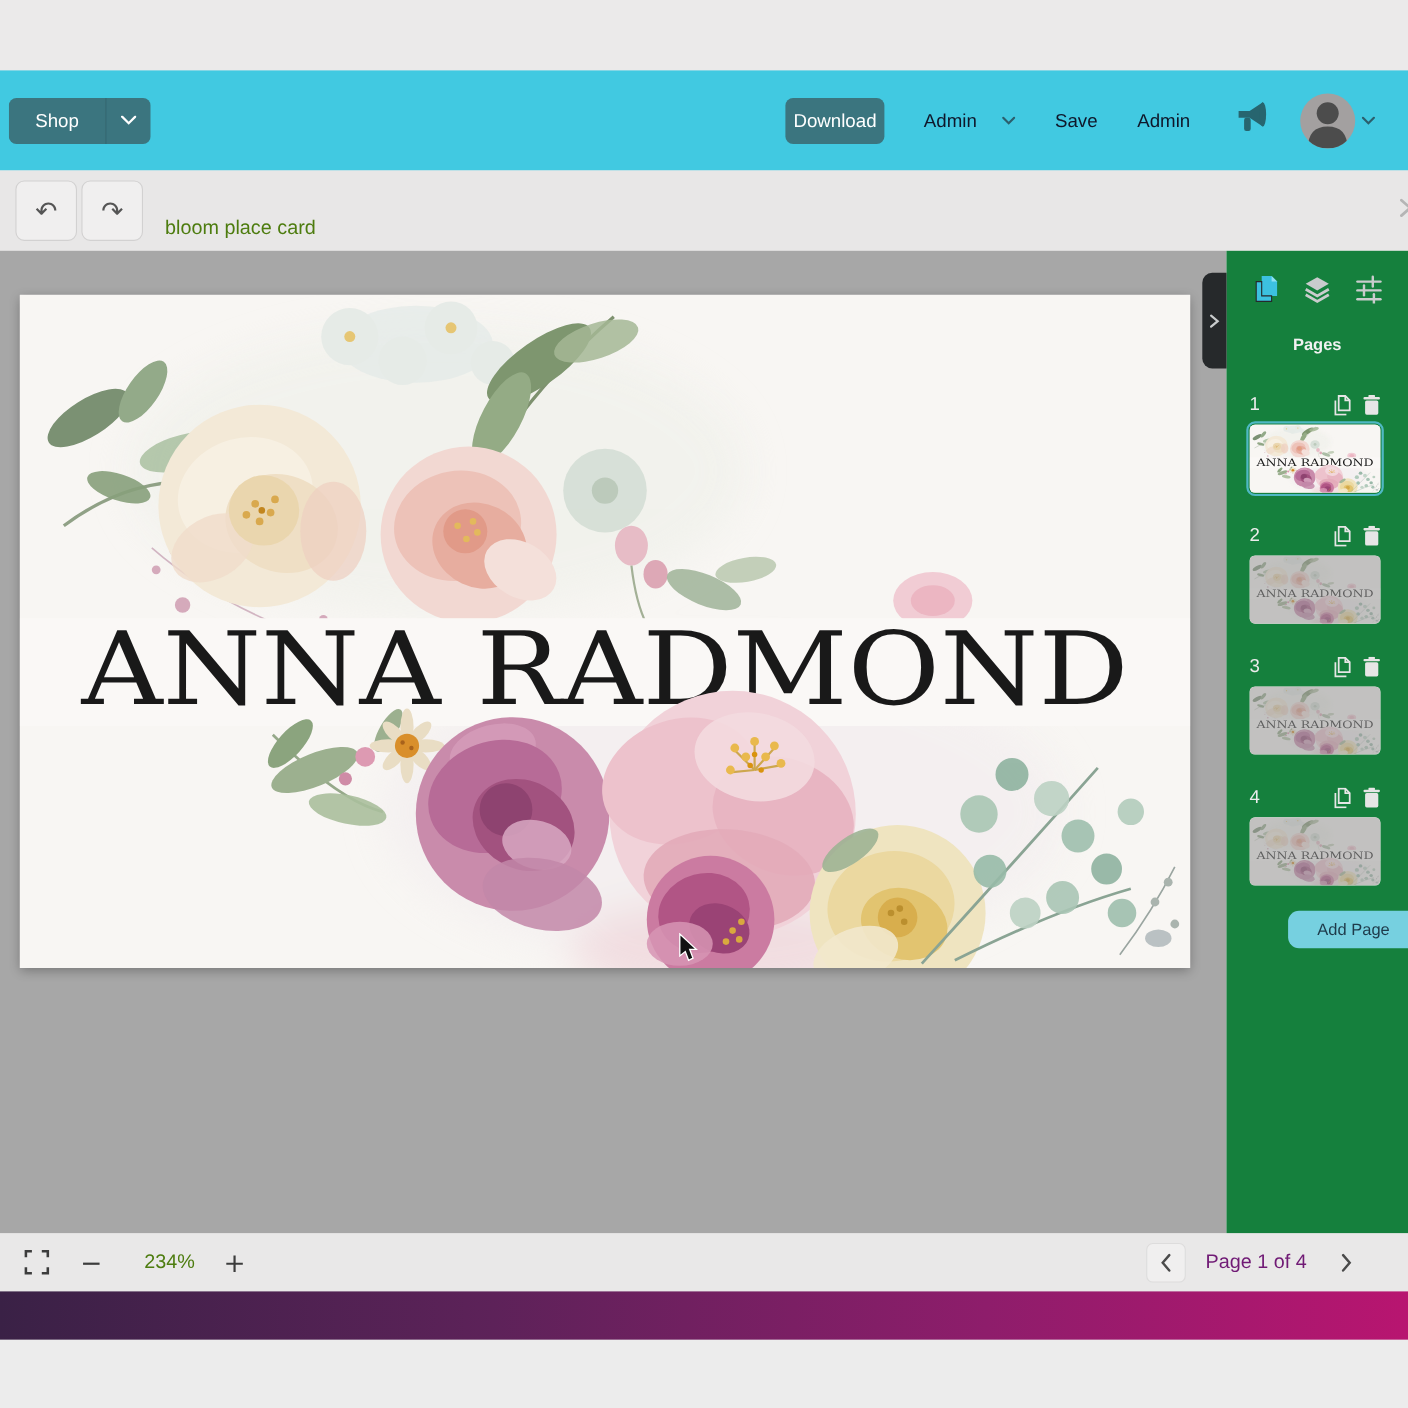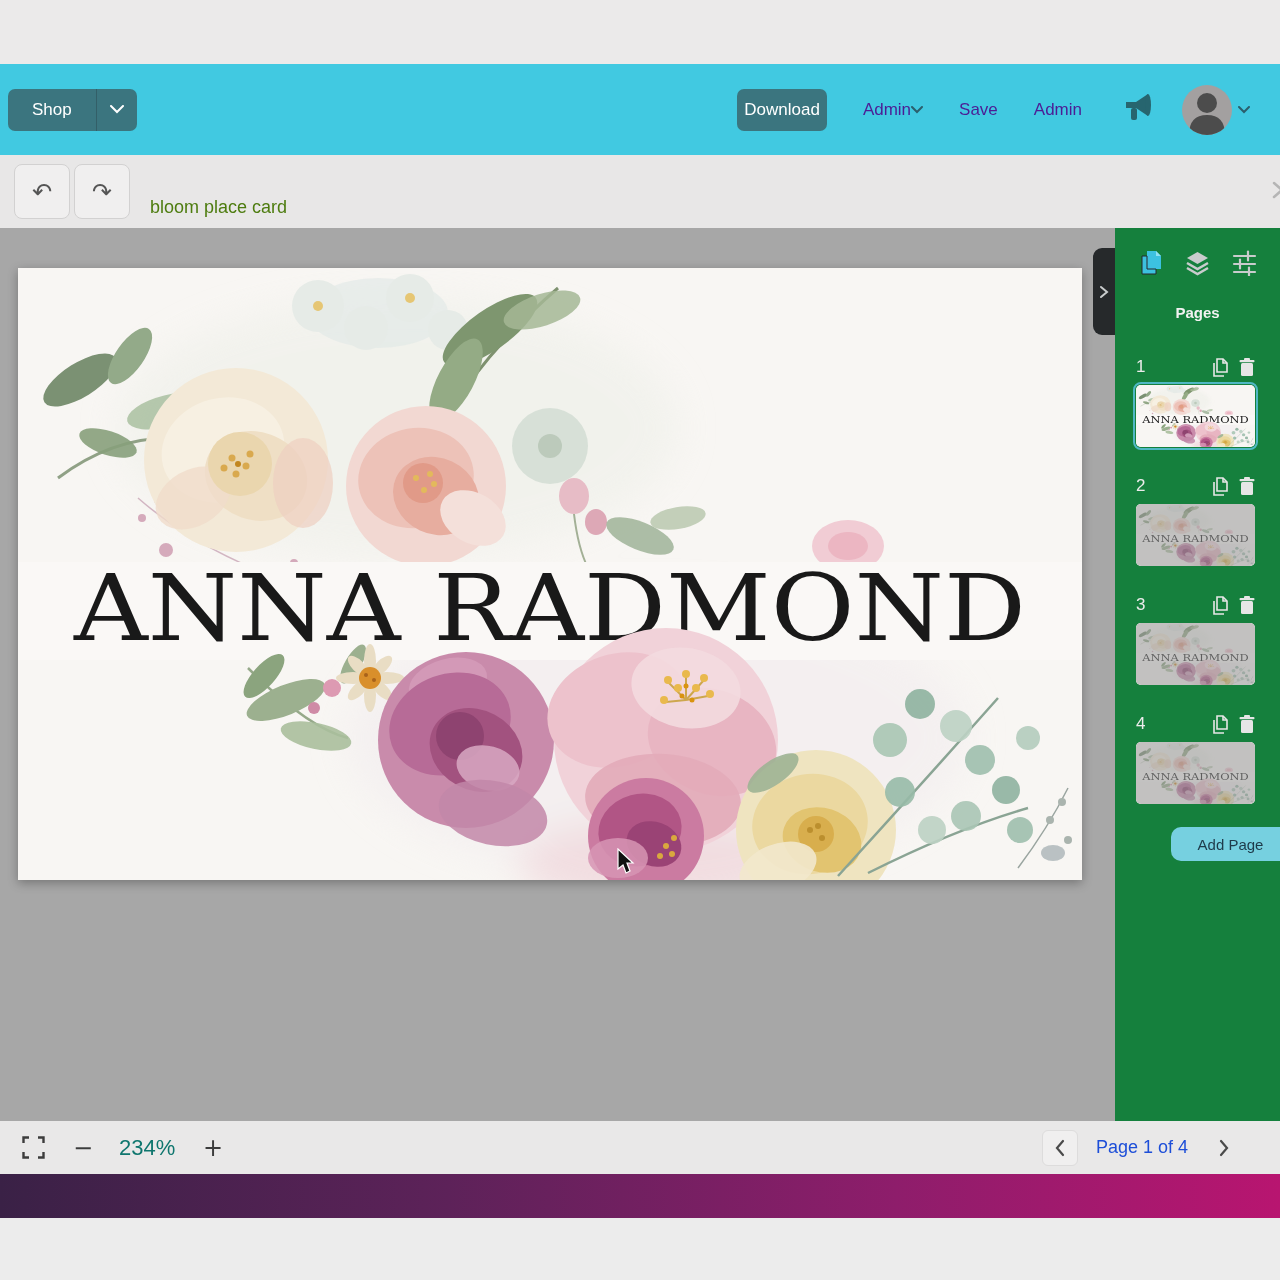--- a/index.html
+++ b/index.html
@@ -9,21 +9,21 @@
   .top-strip { height:64px; background:#ebeaea; }
 
   
   .header { height:91px; background:#41c9e1; display:flex; align-items:center; padding:0 30px 0 8px; }
   .split-btn { display:flex; border-radius:7px; overflow:hidden; }
   .btn-teal { background:#3b757f; color:#fff; border:none; font-size:17px;
               font-family:"Liberation Sans",sans-serif; cursor:pointer; }
   .save-main { padding:11px 24px; border-right:1px solid #335f68; }
   .save-arrow { padding:11px 13px; display:flex; align-items:center; }
   .download-btn { margin-left:auto; padding:11px 7px; border-radius:7px; font-size:17px; }
-  .nav-item { color:#4c1d95; font-size:17px; margin-left:36px; display:flex; align-items:center; gap:0; cursor:pointer; }
+  .nav-item { color:#0f172a; font-size:17px; margin-left:36px; display:flex; align-items:center; gap:23px; cursor:pointer; }
   .chev svg { display:block; }
   .megaphone { margin-left:40px; cursor:pointer; }
   .avatar-wrap { margin-left:26px; display:flex; align-items:center; gap:6px; cursor:pointer; }
   .avatar { width:50px; height:50px; border-radius:50%; background:#a3a0a0; overflow:hidden; position:relative; }
   .avatar svg { position:absolute; left:0; top:0; }
 
   
   .toolbar { height:73px; background:#e8e7e7; display:flex; align-items:center; padding:0 14px; position:relative; }
   .tool-btn { width:56px; height:55px; border:1px solid #d2d1d1; background:rgba(255,255,255,0.35);
               border-radius:8px; margin-right:4px; font-size:24px; color:#555; cursor:pointer;
@@ -59,26 +59,26 @@
   .thumb.dimmed::after { content:""; position:absolute; inset:0; background:rgba(150,150,150,0.55); }
   .add-page { width:119px; height:34px; background:#76d0e0; color:#1e3a4a; border:none; border-radius:10px;
               font-size:15px; font-family:"Liberation Sans",sans-serif; cursor:pointer; margin-top:-6px;margin-left:35px; }
 
   
   .bottombar { height:53px; background:#e9e8e8; display:flex; align-items:center; padding:0 22px; }
   .fs-icon { cursor:pointer; display:flex; }
   .zoom-btn { background:none; border:none; font-size:24px; color:#3c3c3c; cursor:pointer;
               font-family:"DejaVu Sans",sans-serif; }
   .zoom-out { margin-left:28px; }
-  .zoom-val { font-size:22px; color:#0f766e; margin:0 26px; min-width:58px; text-align:left; }
+  .zoom-val { font-size:18px; color:#4d7c0f; margin:0 26px; min-width:58px; text-align:right; }
   .pager { margin-left:auto; display:flex; align-items:center; margin-right:16px; }
   .pager-btn { width:36px; height:36px; display:flex; align-items:center; justify-content:center;
                border-radius:6px; cursor:pointer; color:#4a4a4a; }
   .pager-btn.boxed { background:#f0efef; border:1px solid #dddcdc; }
-  .pager-label { font-size:18px; color:#1d4ed8; margin:0 18px; }
+  .pager-label { font-size:18px; color:#701a75; margin:0 18px; }
 
   .gradient-bar { height:44px; background:linear-gradient(90deg,#3a2146 0%,#5d2259 35%,#8e1d6b 70%,#b81570 100%); }
   .bottom-strip { height:62px; background:#ececec; }
 </style>
 </head>
 <body>
 
 <svg width="0" height="0" style="position:absolute">
   <defs>
     <filter id="soft" x="-50%" y="-50%" width="200%" height="200%">

